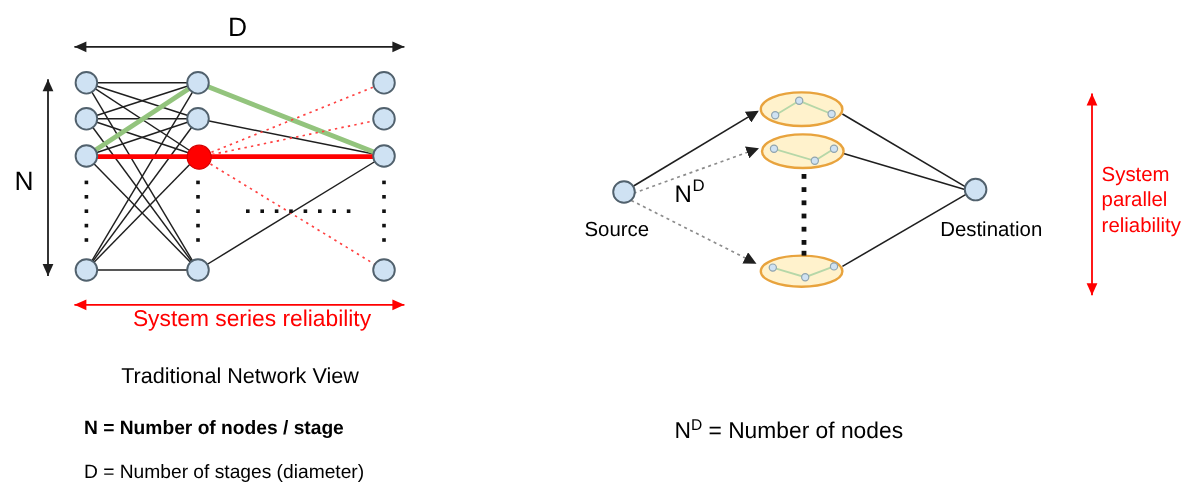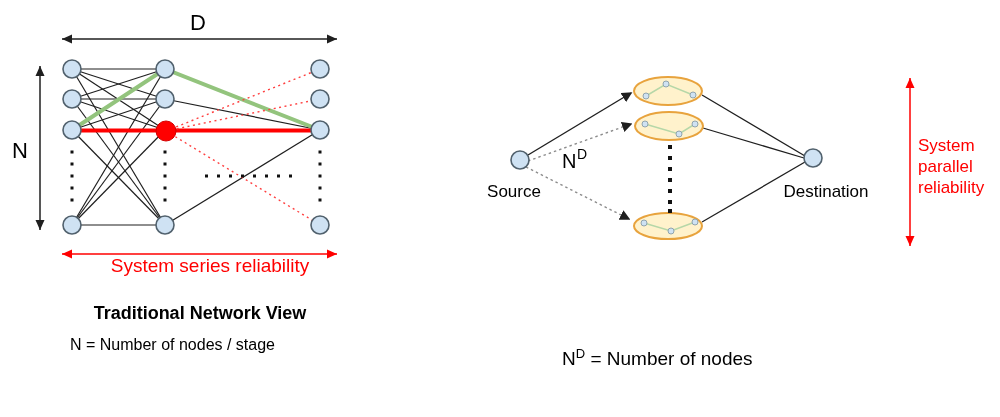--- a/index.html
+++ b/index.html
@@ -32,26 +32,26 @@
   .lbl-node{font-size:17px;}
   .lbl-nd{font-size:20px;}
   .lbl-nd-sup{font-size:14px;}
   .red-text{fill:var(--red,#ff0000);}
   .lbl-series{font-size:19px;}
   .lbl-parallel{font-size:17px;}
 
   
   .title{
     position:absolute;width:280px;text-align:center;
-    font-size:18px;font-weight:bold;color:#000;
+    font-size:18px;font-weight:normal;color:#000;
   }
   .title-left{left:60px;top:303px;}
   .title-right{left:536px;top:303px;}
   .def{position:absolute;color:#000;font-size:16px;}
-  .def-n{left:70px;top:336px;}
+  .def-n{left:70px;top:349px;font-weight:bold;}
   .def-d{left:70px;top:385px;}
   .def-right{left:562px;top:346px;font-size:19px;}
   .def-right sup{font-size:13px;}
 </style>
 </head>
 <body>
 
 <div class="canvas">
 
   <svg width="1000" height="290" viewBox="0 0 1000 290">
@@ -226,15 +226,16 @@
         <text class="red-text lbl-parallel" x="918" y="193">reliability</text>
       </g>
     </g>
   </svg>
 
   
   <div class="title title-left">Traditional Network View</div>
 
   
   <div class="def def-n">N = Number of nodes / stage</div>
+  <div class="def def-d">D = Number of stages (diameter)</div>
   <div class="def def-right"><span>N</span><sup>D</sup><span> = Number of nodes</span></div>
 
 </div>
 
 </body></html>

